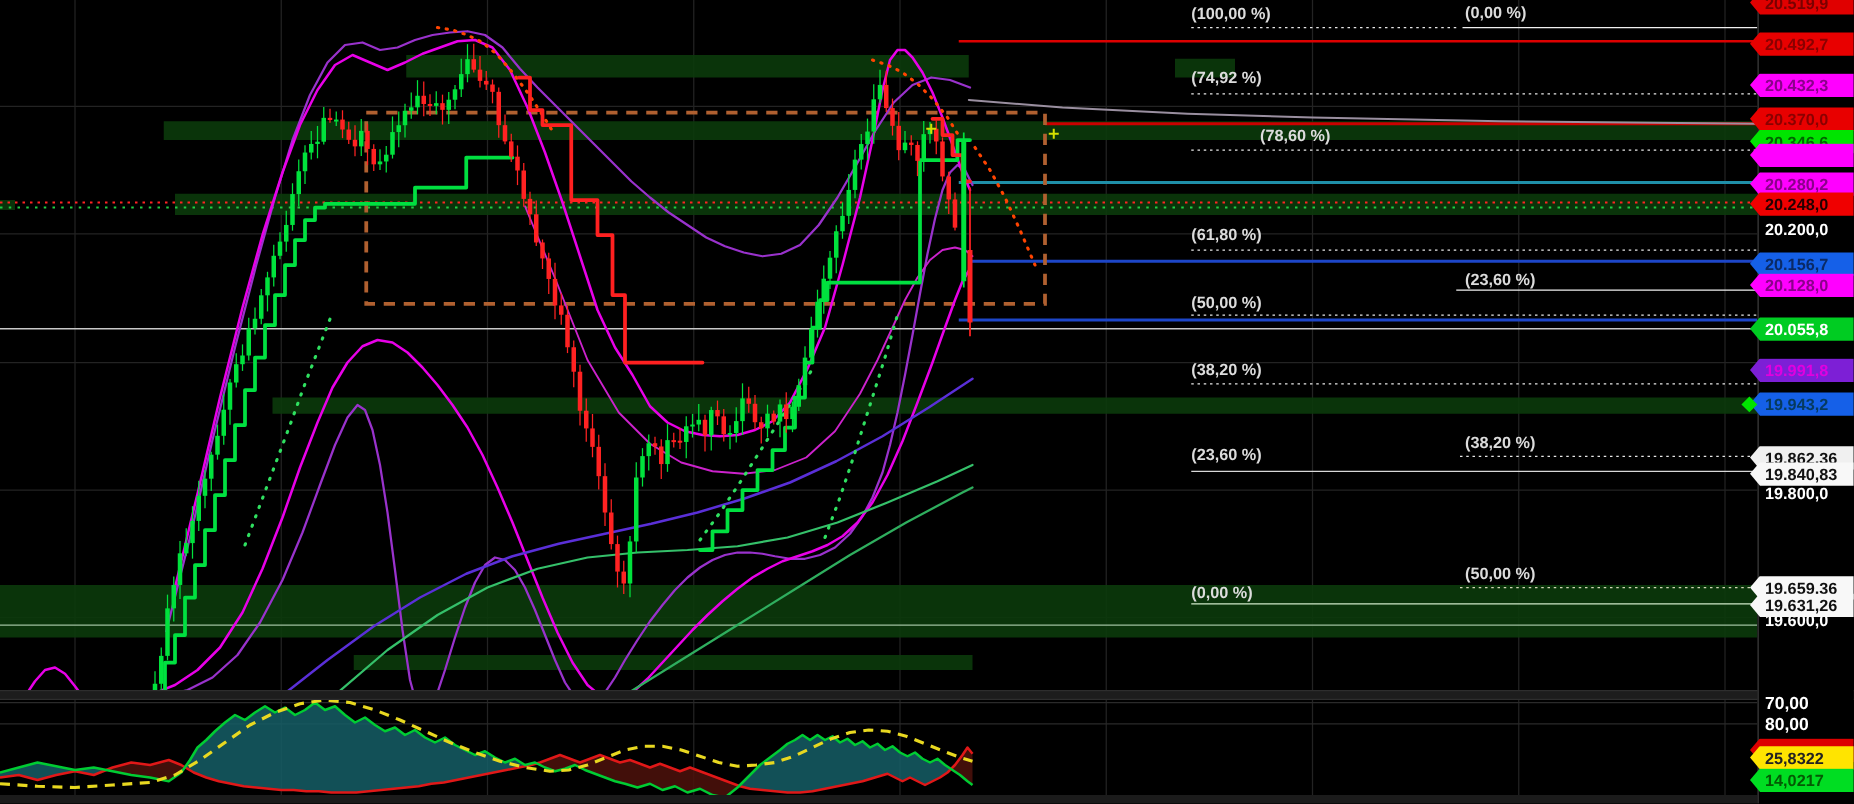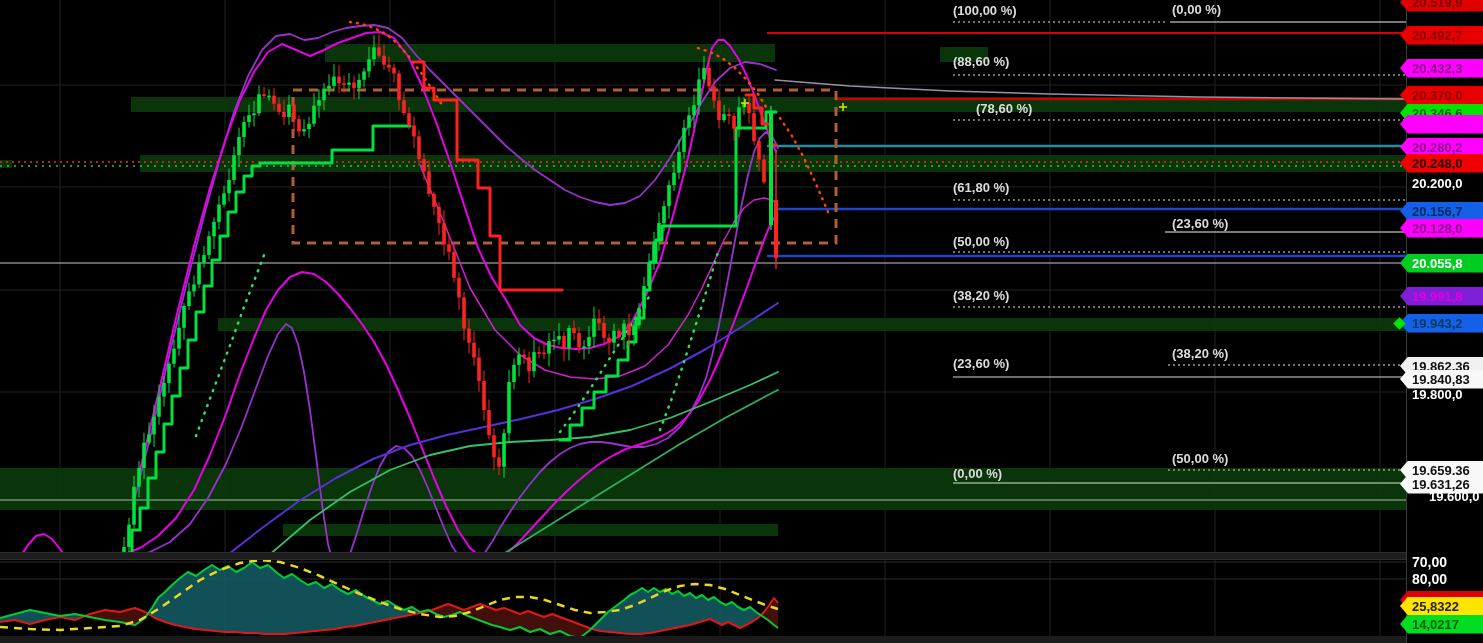--- a/index.html
+++ b/index.html
@@ -357,22 +357,22 @@
           <line x1="776" y1="150" x2="776" y2="269" stroke="#ff2222" stroke-width="1.4"></line>
           <rect x="774" y="200" width="4" height="58" fill="#ff2222"></rect>
         </g>
         <line x1="741" y1="103" x2="749" y2="103" stroke="#d4e000" stroke-width="1.6"></line>
         <line x1="745" y1="99" x2="745" y2="107" stroke="#d4e000" stroke-width="1.6"></line>
         <line x1="839" y1="107" x2="847" y2="107" stroke="#d4e000" stroke-width="1.6"></line>
         <line x1="843" y1="103" x2="843" y2="111" stroke="#d4e000" stroke-width="1.6"></line>
       </svg>
     <div id="fib-layer">
         <div class="fib-label" style="left: 953px; top: 3px;">(100,00 %)</div>
-        <div class="fib-label" style="left: 953px; top: 54px;">(88,60 %)</div>
-        <div class="fib-label" style="left: 976px; top: 101px;">(78,60 %)</div>
+        <div class="fib-label" style="left: 953px; top: 54px;">(74,92 %)</div>
+        <div class="fib-label" style="left: 1008px; top: 101px;">(78,60 %)</div>
         <div class="fib-label" style="left: 953px; top: 180px; text-align: right;">(61,80 %)</div>
         <div class="fib-label" style="left: 953px; top: 234px;">(50,00 %)</div>
         <div class="fib-label" style="left: 953px; top: 288px;">(38,20 %)</div>
         <div class="fib-label" style="left: 953px; top: 356px;">(23,60 %)</div>
         <div class="fib-label" style="left: 953px; top: 466px;">(0,00 %)</div>
         <div class="fib-label" style="left: 1172px; top: 2px;">(0,00 %)</div>
         <div class="fib-label" style="left: 1172px; top: 216px;">(23,60 %)</div>
         <div class="fib-label" style="left: 1172px; top: 346px;">(38,20 %)</div>
         <div class="fib-label" style="left: 1172px; top: 451px;">(50,00 %)</div>
       </div>
@@ -403,21 +403,21 @@
         <polyline points="0,58 15,54 30,50 45,53 60,56 75,54 90,57 105,60 120,62 135,65 145,58 152,48 158,38 165,32 172,25 180,18 188,12 196,16 204,10 212,5 220,10 228,6 236,12 244,8 252,2 260,8 268,5 276,12 284,18 292,14 300,20 308,25 316,22 324,28 332,24 340,30 348,34 356,30 364,36 372,40 380,44 388,41 396,46 404,50 412,47 420,52 428,50 436,54 444,57 452,55 460,52 468,56 476,59 484,62 492,65 500,67 510,70 520,67 530,72 540,69 550,74 560,71 570,76 580,78 590,70 600,60 608,52 616,46 624,40 630,35 636,32 642,28 648,32 654,28 660,32 666,29 672,34 678,31 684,36 690,33 696,38 702,35 708,40 714,37 720,42 726,45 732,42 738,47 744,50 750,47 756,52 762,56 768,60 774,65 778,68" fill="none" stroke="#00cc33" stroke-width="2" stroke-linejoin="round"></polyline>
         <polyline points="0,67 30,69 60,70 90,68 120,66 140,60 160,48 180,34 200,20 220,10 240,3 260,0 280,2 300,8 320,16 340,25 360,34 380,42 400,49 420,54 440,57 455,56 470,52 485,46 500,40 515,37 530,37 545,40 560,45 575,50 590,53 605,52 620,50 635,45 650,38 665,31 680,26 695,24 710,25 725,29 740,35 755,41 768,46 778,49" fill="none" stroke="#e8d820" stroke-width="2.5" stroke-dasharray="8 6" stroke-linejoin="round"></polyline>
       </svg>
   </div>
 
   <div id="bottom-strip"></div>
 
   <div id="price-axis">
       <div class="tick" style="top: 176px;">20.200,0</div>
       <div class="tick" style="top: 387px; text-align: right;">19.800,0</div>
-      <div class="tick" style="top: 489px; margin-left: 17px;">19.600,0</div>
+      <div class="tick" style="top: 489px;">19.600,0</div>
       <div class="tick big" style="top: 554px;">70,00</div>
       <div class="tick big" style="top: 571px;">80,00</div>
       <div class="tag" style="top: -7.5px; background: rgb(224, 0, 0); color: rgb(122, 0, 0); z-index: 10;">20.519,9</div>
       <div class="tag" style="top: 25.5px; background: rgb(232, 0, 0); color: rgb(138, 0, 0); z-index: 11;">20.492,7</div>
       <div class="tag" style="top: 58.5px; background: rgb(255, 0, 255); color: rgb(139, 0, 139); z-index: 12;">20.432,3</div>
       <div class="tag" style="top: 85.5px; background: rgb(232, 0, 0); color: rgb(138, 0, 0); z-index: 13;">20.370,0</div>
       <div class="tag" style="top: 103.5px; background: rgb(0, 228, 0); color: rgb(0, 100, 0); z-index: 14;">20.346,6</div>
       <div class="tag" style="top: 114.5px; background: rgb(255, 0, 255); color: rgb(139, 0, 139); z-index: 15;"></div>
       <div class="tag" style="top: 137.5px; background: rgb(255, 0, 255); color: rgb(139, 0, 139); z-index: 16;">20.280,2</div>
       <div class="tag bold" style="top: 153.5px; background: rgb(240, 0, 0); color: rgb(36, 0, 0); z-index: 17;">20.248,0</div>

